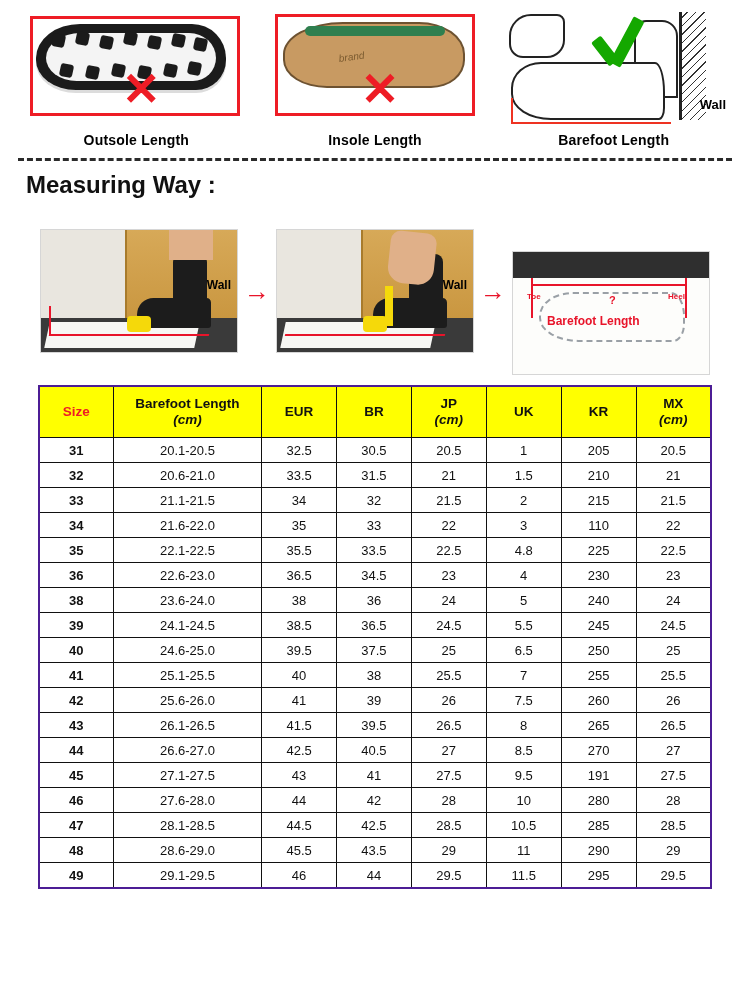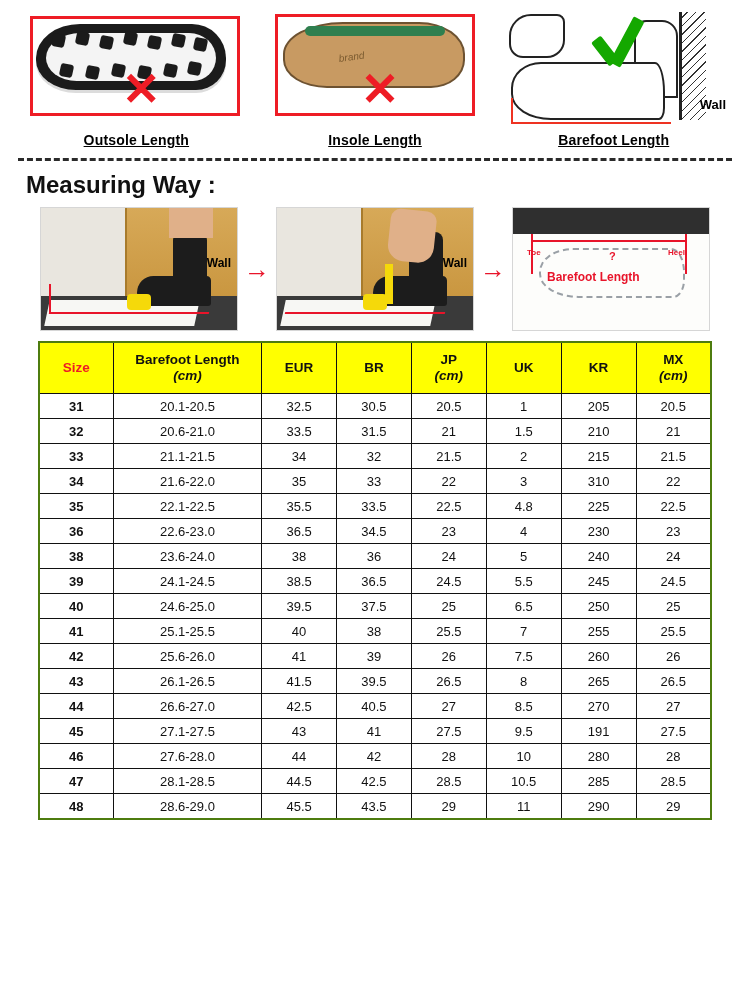--- a/index.html
+++ b/index.html
@@ -37,21 +37,20 @@
     width: 100%;
     height: 118px;
     overflow: hidden;
   }
   .cell-caption {
     font-size: 14px;
     font-weight: bold;
     color: #000;
     margin-top: 6px;
     letter-spacing: 0.2px;
-    text-decoration: underline;
   }
 
   
   .caliper {
     position: absolute;
     background: #ee1c25;
   }
   .cal-h { height: 3px; }
   .cal-v { width: 3px; }
 
@@ -306,20 +305,21 @@
   }
   .photo .pencil {
     position: absolute;
     left: 108px; bottom: 26px;
     width: 8px; height: 40px;
     background: #f5d90a;
   }
   
   .photo.trace {
     background: #fdfdfb;
+    margin-top: 44px;
   }
   .photo.trace .dark-top {
     position: absolute; left:0; top:0; width:100%; height:26px;
     background:#2f2f2f;
   }
   .photo.trace .outline {
     position: absolute;
     left: 26px; top: 40px;
     width: 142px; height: 46px;
     border: 2px dashed #9aa0a6;
@@ -352,21 +352,21 @@
   }
 
   
   .table-wrap {
     padding: 10px 38px 0 38px;
     box-sizing: border-box;
   }
   table.size-table {
     width: 100%;
     border-collapse: collapse;
-    border: 2px solid #4d7c0f;
+    border: 2px solid #4c1d95;
     table-layout: fixed;
     padding-left: 16px;
   }
   table.size-table th,
   table.size-table td {
     border: 1px solid #111;
     text-align: center;
     font-size: 13px;
     color: #111;
     padding: 2px 0;
@@ -581,21 +581,21 @@
             <td>215</td>
             <td>21.5</td>
           </tr>
           <tr>
             <td>34</td>
             <td>21.6-22.0</td>
             <td>35</td>
             <td>33</td>
             <td>22</td>
             <td>3</td>
-            <td>310</td>
+            <td>110</td>
             <td>22</td>
           </tr>
           <tr>
             <td>35</td>
             <td>22.1-22.5</td>
             <td>35.5</td>
             <td>33.5</td>
             <td>22.5</td>
             <td>4.8</td>
             <td>225</td>
@@ -714,17 +714,27 @@
           <tr>
             <td>48</td>
             <td>28.6-29.0</td>
             <td>45.5</td>
             <td>43.5</td>
             <td>29</td>
             <td>11</td>
             <td>290</td>
             <td>29</td>
           </tr>
+          <tr>
+            <td>49</td>
+            <td>29.1-29.5</td>
+            <td>46</td>
+            <td>44</td>
+            <td>29.5</td>
+            <td>11.5</td>
+            <td>295</td>
+            <td>29.5</td>
+          </tr>
         </tbody>
     </table>
   </div>
 
 </div>
 
 </body></html>

